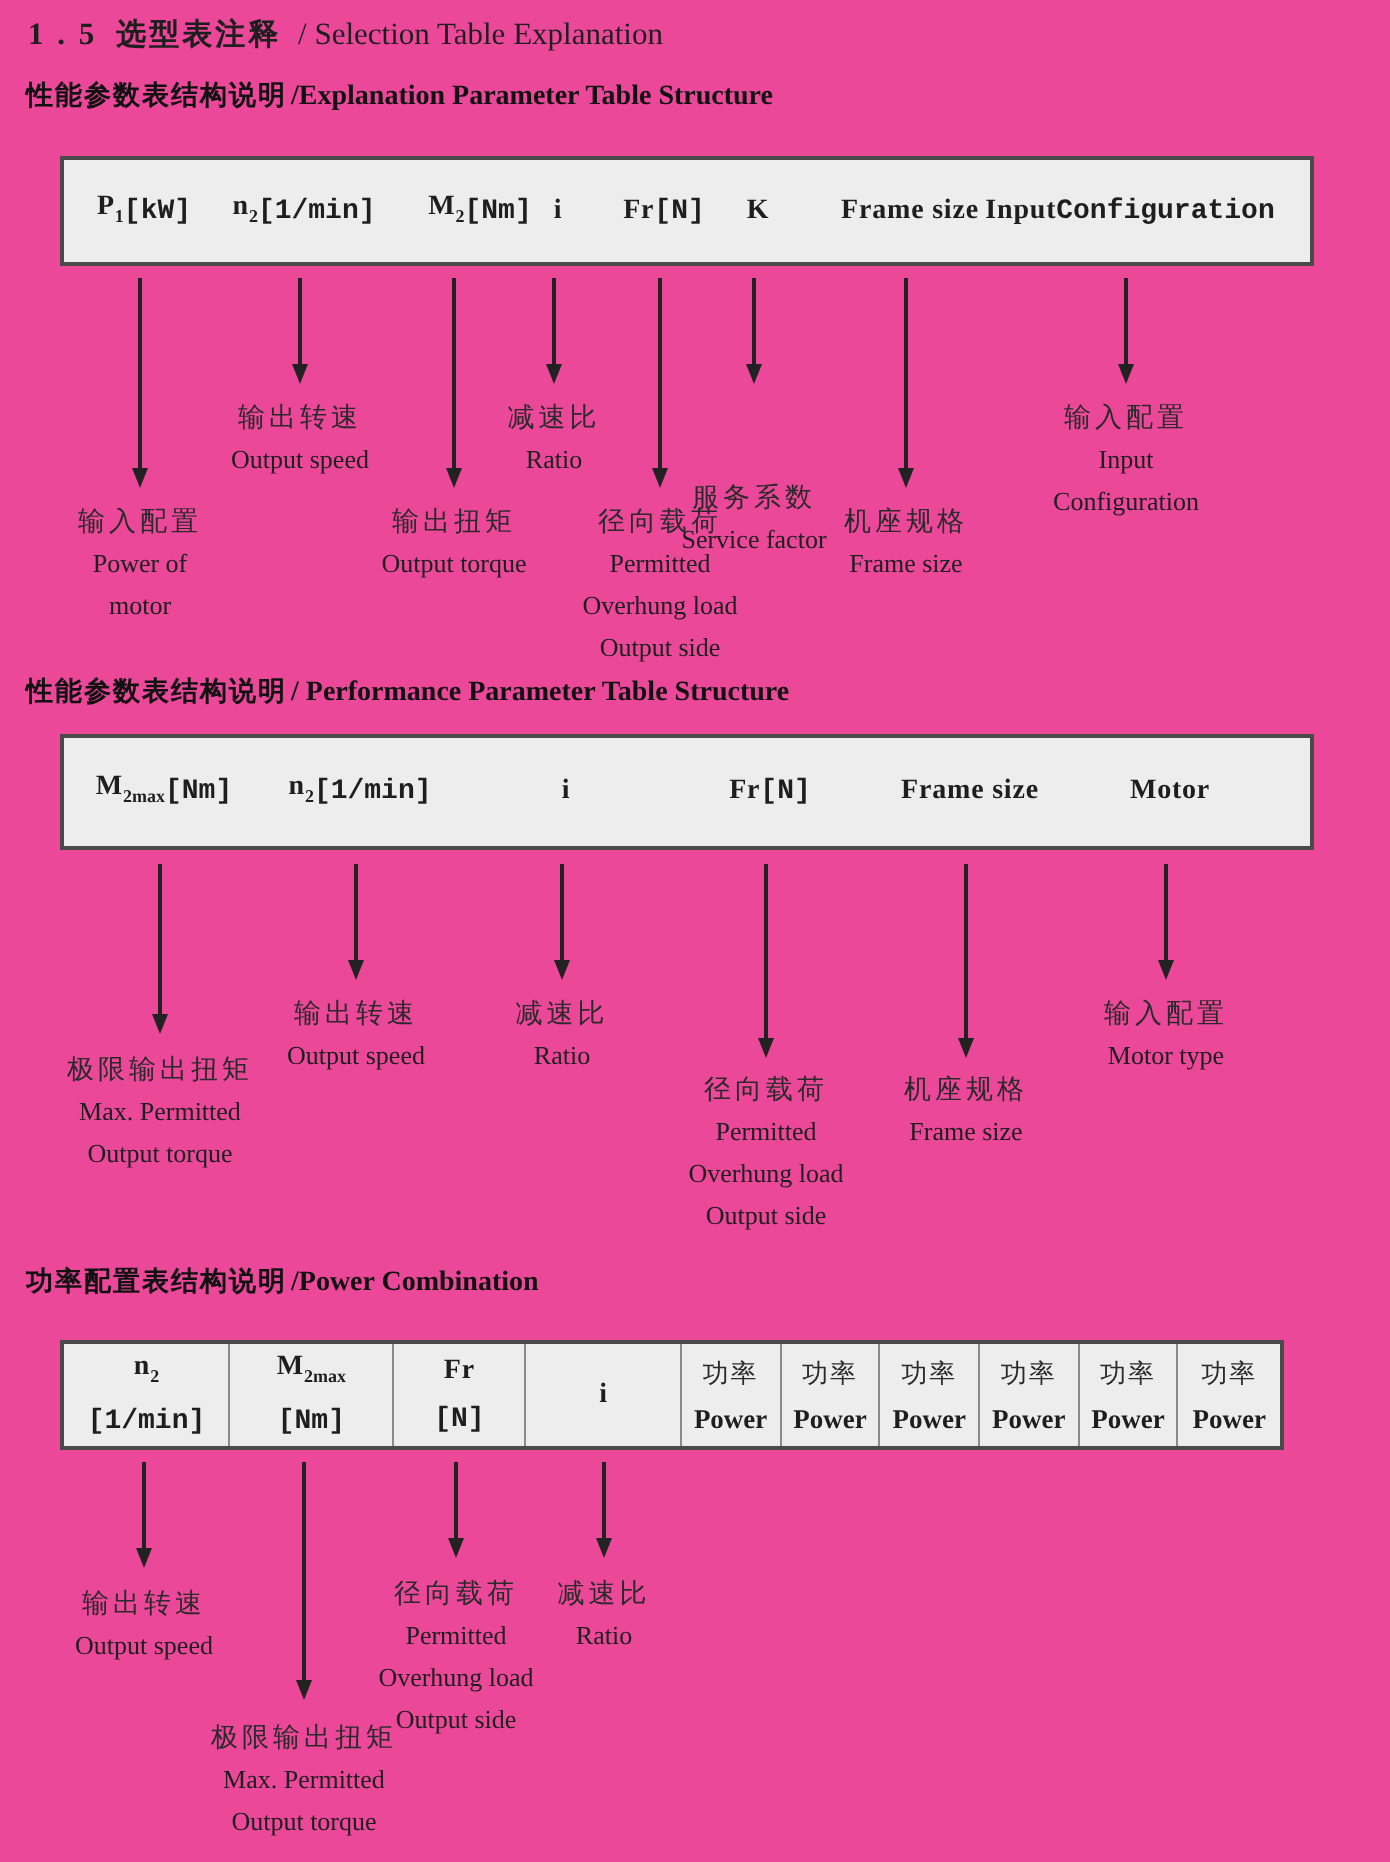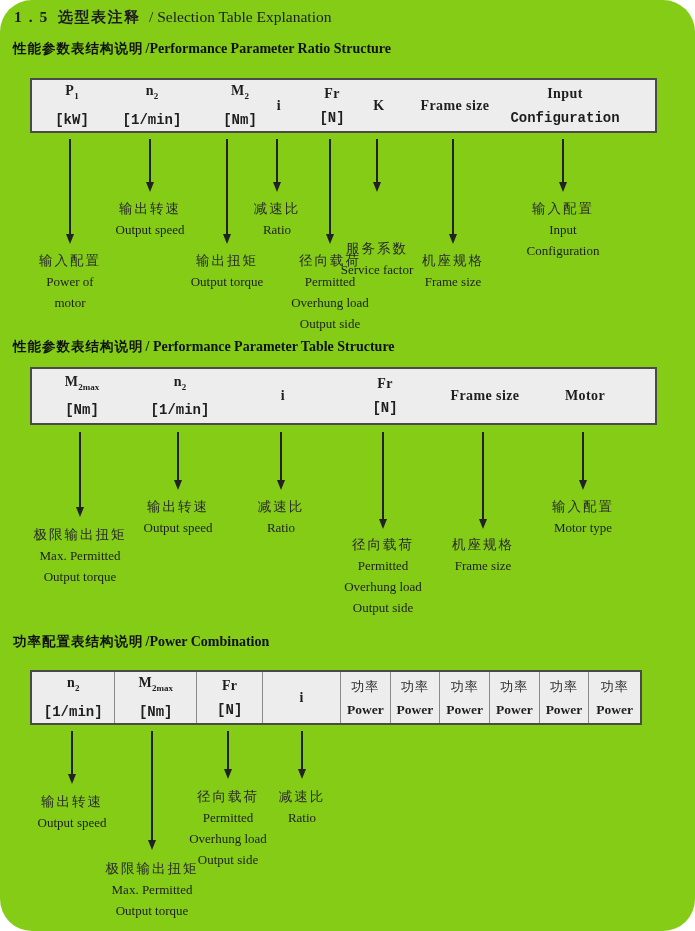--- a/index.html
+++ b/index.html
@@ -1,31 +1,31 @@
 <!DOCTYPE html>
 <html><head>
 <meta charset="utf-8">
 <style>
   html,body{margin:0;padding:0;background:#fff;}
-  .page{position:relative;width:695px;height:931px;background:#84cc16;overflow:hidden;
-        font-family:"Liberation Sans",sans-serif;color:#1e1e1e;border-radius:32px;}
+  .page{position:relative;width:695px;height:931px;background:#ec4899;overflow:hidden;
+        font-family:"Liberation Sans",sans-serif;color:#1e1e1e;}
 
   
   .title{position:absolute;white-space:nowrap;}
   .tnum{font-family:"Liberation Serif",serif;font-weight:bold;font-size:15.5px;letter-spacing:1.5px;}
   .tcn{font-weight:bold;font-size:15px;letter-spacing:1.5px;margin-left:5px;}
   .ten{font-family:"Liberation Serif",serif;font-size:15.5px;margin-left:4px;}
   .heading{position:absolute;white-space:nowrap;}
   .hcn{font-weight:bold;font-size:13.5px;letter-spacing:1px;color:#111;}
   .hen{font-weight:bold;font-family:"Liberation Serif",serif;font-size:14px;color:#111;margin-left:2px;}
 
   
   .htable{position:absolute;background:#ededed;border:2px solid #4a4a4a;box-sizing:border-box;}
   .hcol{position:absolute;top:0;bottom:0;transform:translateX(-50%);
-        display:flex;flex-direction:column;justify-content:center;align-items:center;white-space:nowrap;}
+        display:flex;flex-direction:row;justify-content:center;align-items:center;white-space:nowrap;}
   .sym{font-family:"Liberation Serif",serif;font-weight:bold;font-size:14px;line-height:24px;letter-spacing:.4px;}
   .sym sub{font-size:9px;letter-spacing:0;}
   .unit{font-family:Liberation Mono, monospace;font-weight:bold;font-size:14px;line-height:24px;}
   .unit:empty,.sym sub:empty{display:none;}
 
   
   .gtable{position:absolute;display:flex;background:#ededed;border:2px solid #4a4a4a;box-sizing:border-box;}
   .gcell{box-sizing:border-box;display:flex;flex-direction:column;justify-content:center;align-items:center;white-space:nowrap;}
   .gcell + .gcell{border-left:1.5px solid #8a8a8a;}
   .pcn{font-size:13px;letter-spacing:1px;line-height:23px;color:#2a2a2a;}
@@ -48,21 +48,21 @@
 
 <div class="page">
 
   <div class="title" style="left:14px;top:8px;">
     <span class="tnum">1 . 5</span>
     <span class="tcn">选型表注释</span>
     <span class="ten">/ Selection Table Explanation</span>
   </div>
 
   <div class="heading" style="left:13px;top:39px;">
-    <span class="hcn">性能参数表结构说明</span><span class="hen">/Performance Parameter Ratio Structure</span>
+    <span class="hcn">性能参数表结构说明</span><span class="hen">/Explanation Parameter Table Structure</span>
   </div>
 
   <div class="htable" style="left:30px;top:78px;width:627px;height:55px;">
     <div class="hcol" style="left:40px;">
       <div class="sym"><span>P</span><sub>1</sub></div>
       <div class="unit">[kW]</div>
     </div>
     <div class="hcol" style="left:120px;">
       <div class="sym"><span>n</span><sub>2</sub></div>
       <div class="unit">[1/min]</div>

